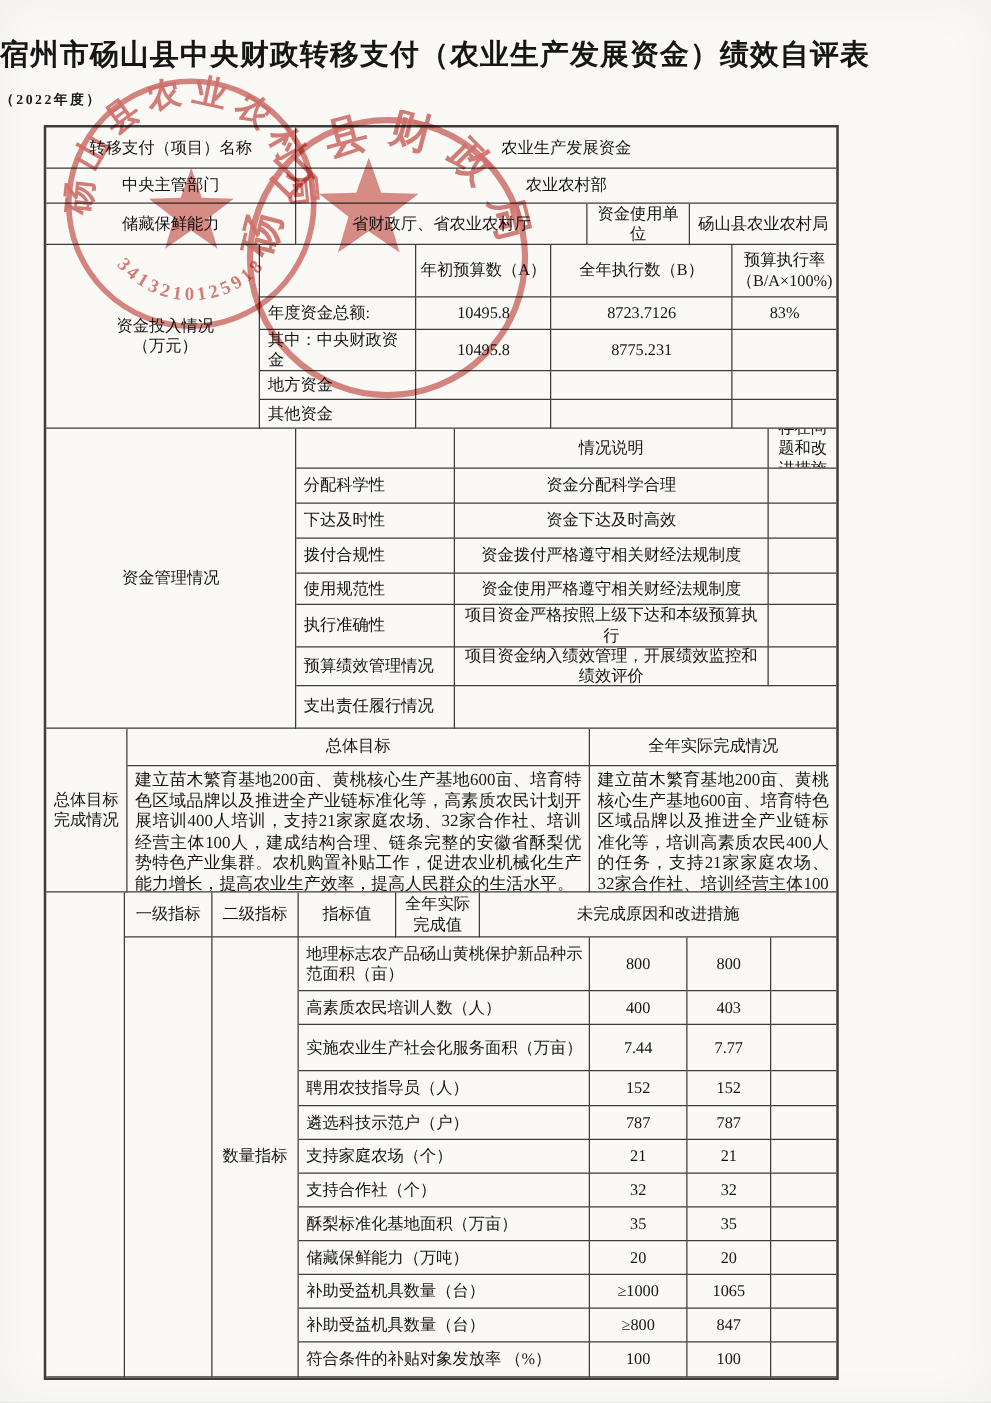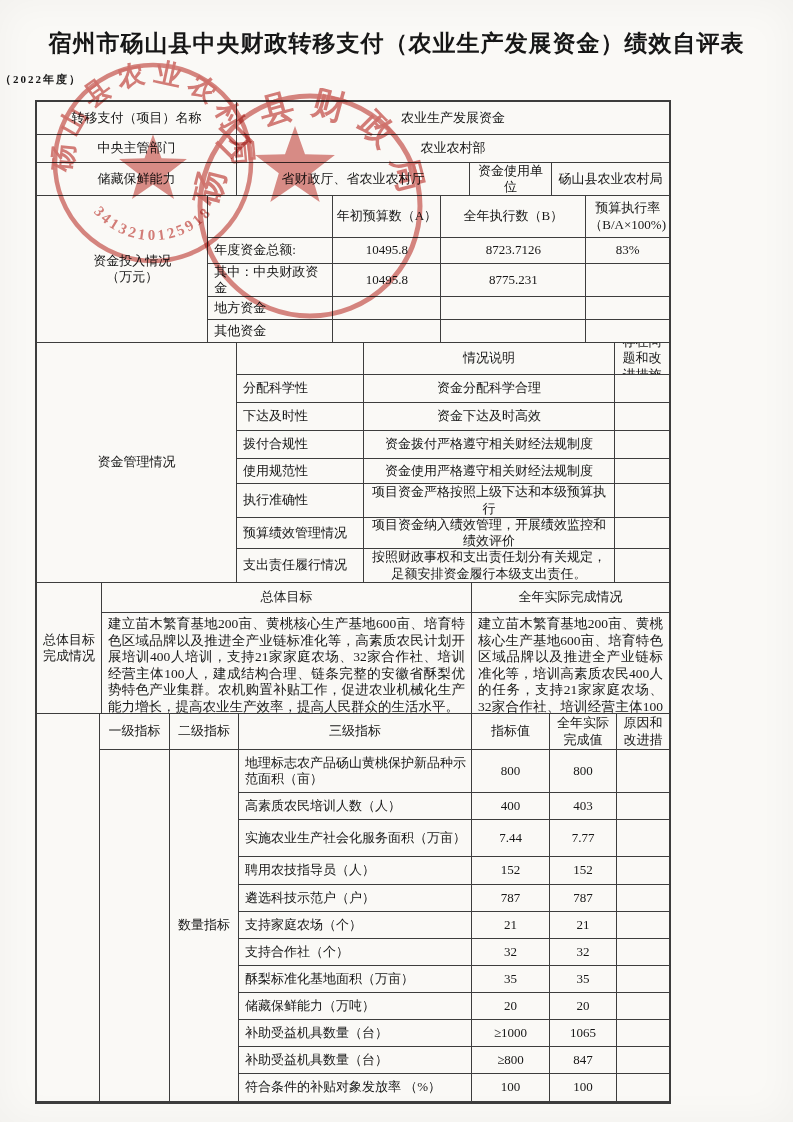--- a/index.html
+++ b/index.html
@@ -5,21 +5,21 @@
   html,body { margin:0; padding:0; background:#dcdcda; }
   .sheet {
     position:relative; width:793px; height:1122px; margin:0 auto;
     background:#faf9f6; overflow:hidden;
     font-family:"Liberation Serif","DejaVu Serif",serif;
     color:#161616;
     box-shadow:inset 0 0 40px rgba(0,0,0,0.04);
   }
   .title {
     position:absolute; top:28px; left:0; width:100%;
-    text-align:center; font-size:23px; font-weight:bold; letter-spacing:1px;
+    text-align:left; font-size:23px; font-weight:bold; letter-spacing:1px;
   }
   .subtitle {
     position:absolute; top:72px; left:0; width:100%;
     text-align:left; font-size:11px; font-weight:bold; letter-spacing:2px;
   }
   .tbl {
     position:absolute; left:35px; top:100px; width:636px;
     border:2px solid #3d3d3d; box-sizing:border-box;
     display:flex; flex-direction:column; font-size:13px; line-height:1.25;
     background:transparent;
@@ -149,21 +149,20 @@
           <div class="cell w251">项目资金严格按照上级下达和本级预算执行</div>
           <div class="cell fx last"></div>
         </div>
         <div class="r" style="height:31px">
           <div class="cell w127 left">预算绩效管理情况</div>
           <div class="cell w251">项目资金纳入绩效管理，开展绩效监控和绩效评价</div>
           <div class="cell fx last"></div>
         </div>
         <div class="r" style="height:34px">
           <div class="cell w127 left">支出责任履行情况</div>
-          <div class="cell w251">按照财政事权和支出责任划分有关规定，足额安排资金履行本级支出责任。</div>
           <div class="cell fx last"></div>
         </div>
       </div>
     </div>
 
     <div class="sec">
       <div class="cell w65">总体目标完成情况</div>
       <div class="secbody">
         <div class="r" style="height:30px">
           <div class="cell w370">总体目标</div>
@@ -175,21 +174,20 @@
         </div>
       </div>
     </div>
 
     <div class="sec">
       <div class="cell w63"></div>
       <div class="secbody">
         <div class="r" style="height:36px">
           <div class="cell w70">一级指标</div>
           <div class="cell w69">二级指标</div>
-          <div class="cell w233">三级指标</div>
           <div class="cell w78">指标值</div>
           <div class="cell w67">全年实际完成值</div>
           <div class="cell fx last">未完成原因和改进措施</div>
         </div>
         <div class="r" style="flex:1">
           <div class="cell w70"></div>
           <div class="cell w69">数量指标</div>
           <div class="secbody">
             <div class="r" style="height:43px">
               <div class="cell w233 left">地理标志农产品砀山黄桃保护新品种示范面积（亩）</div>

